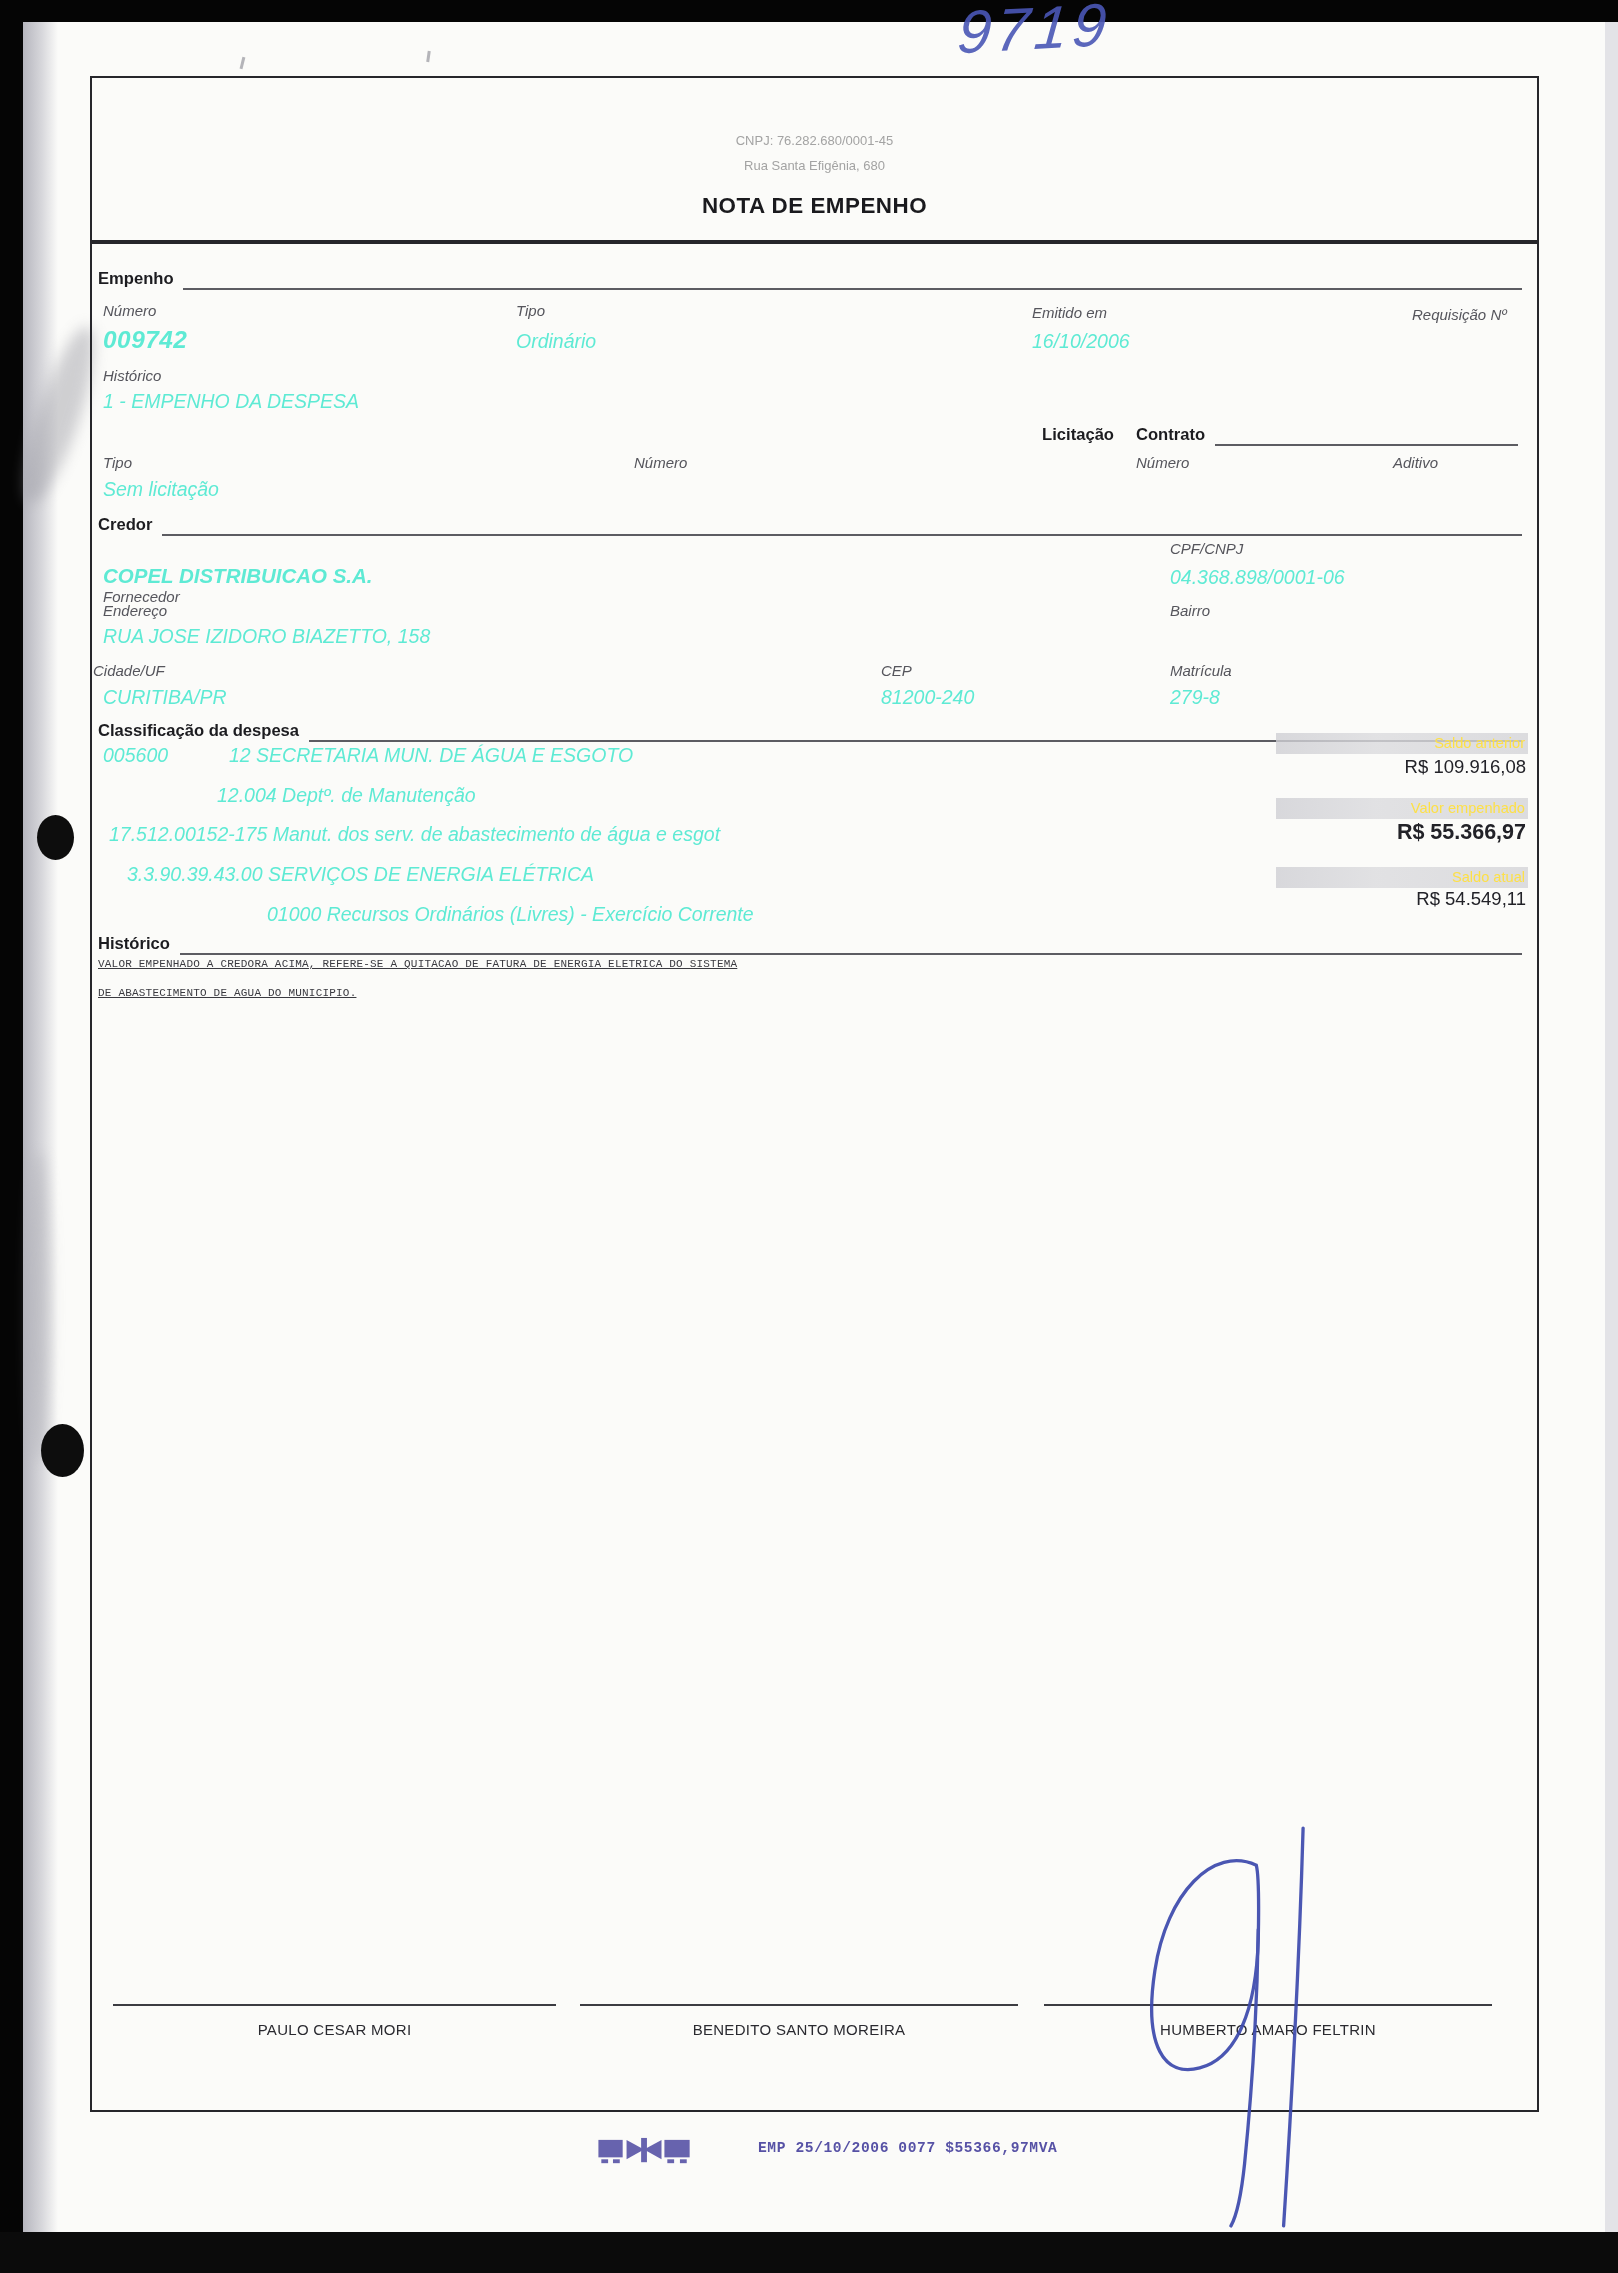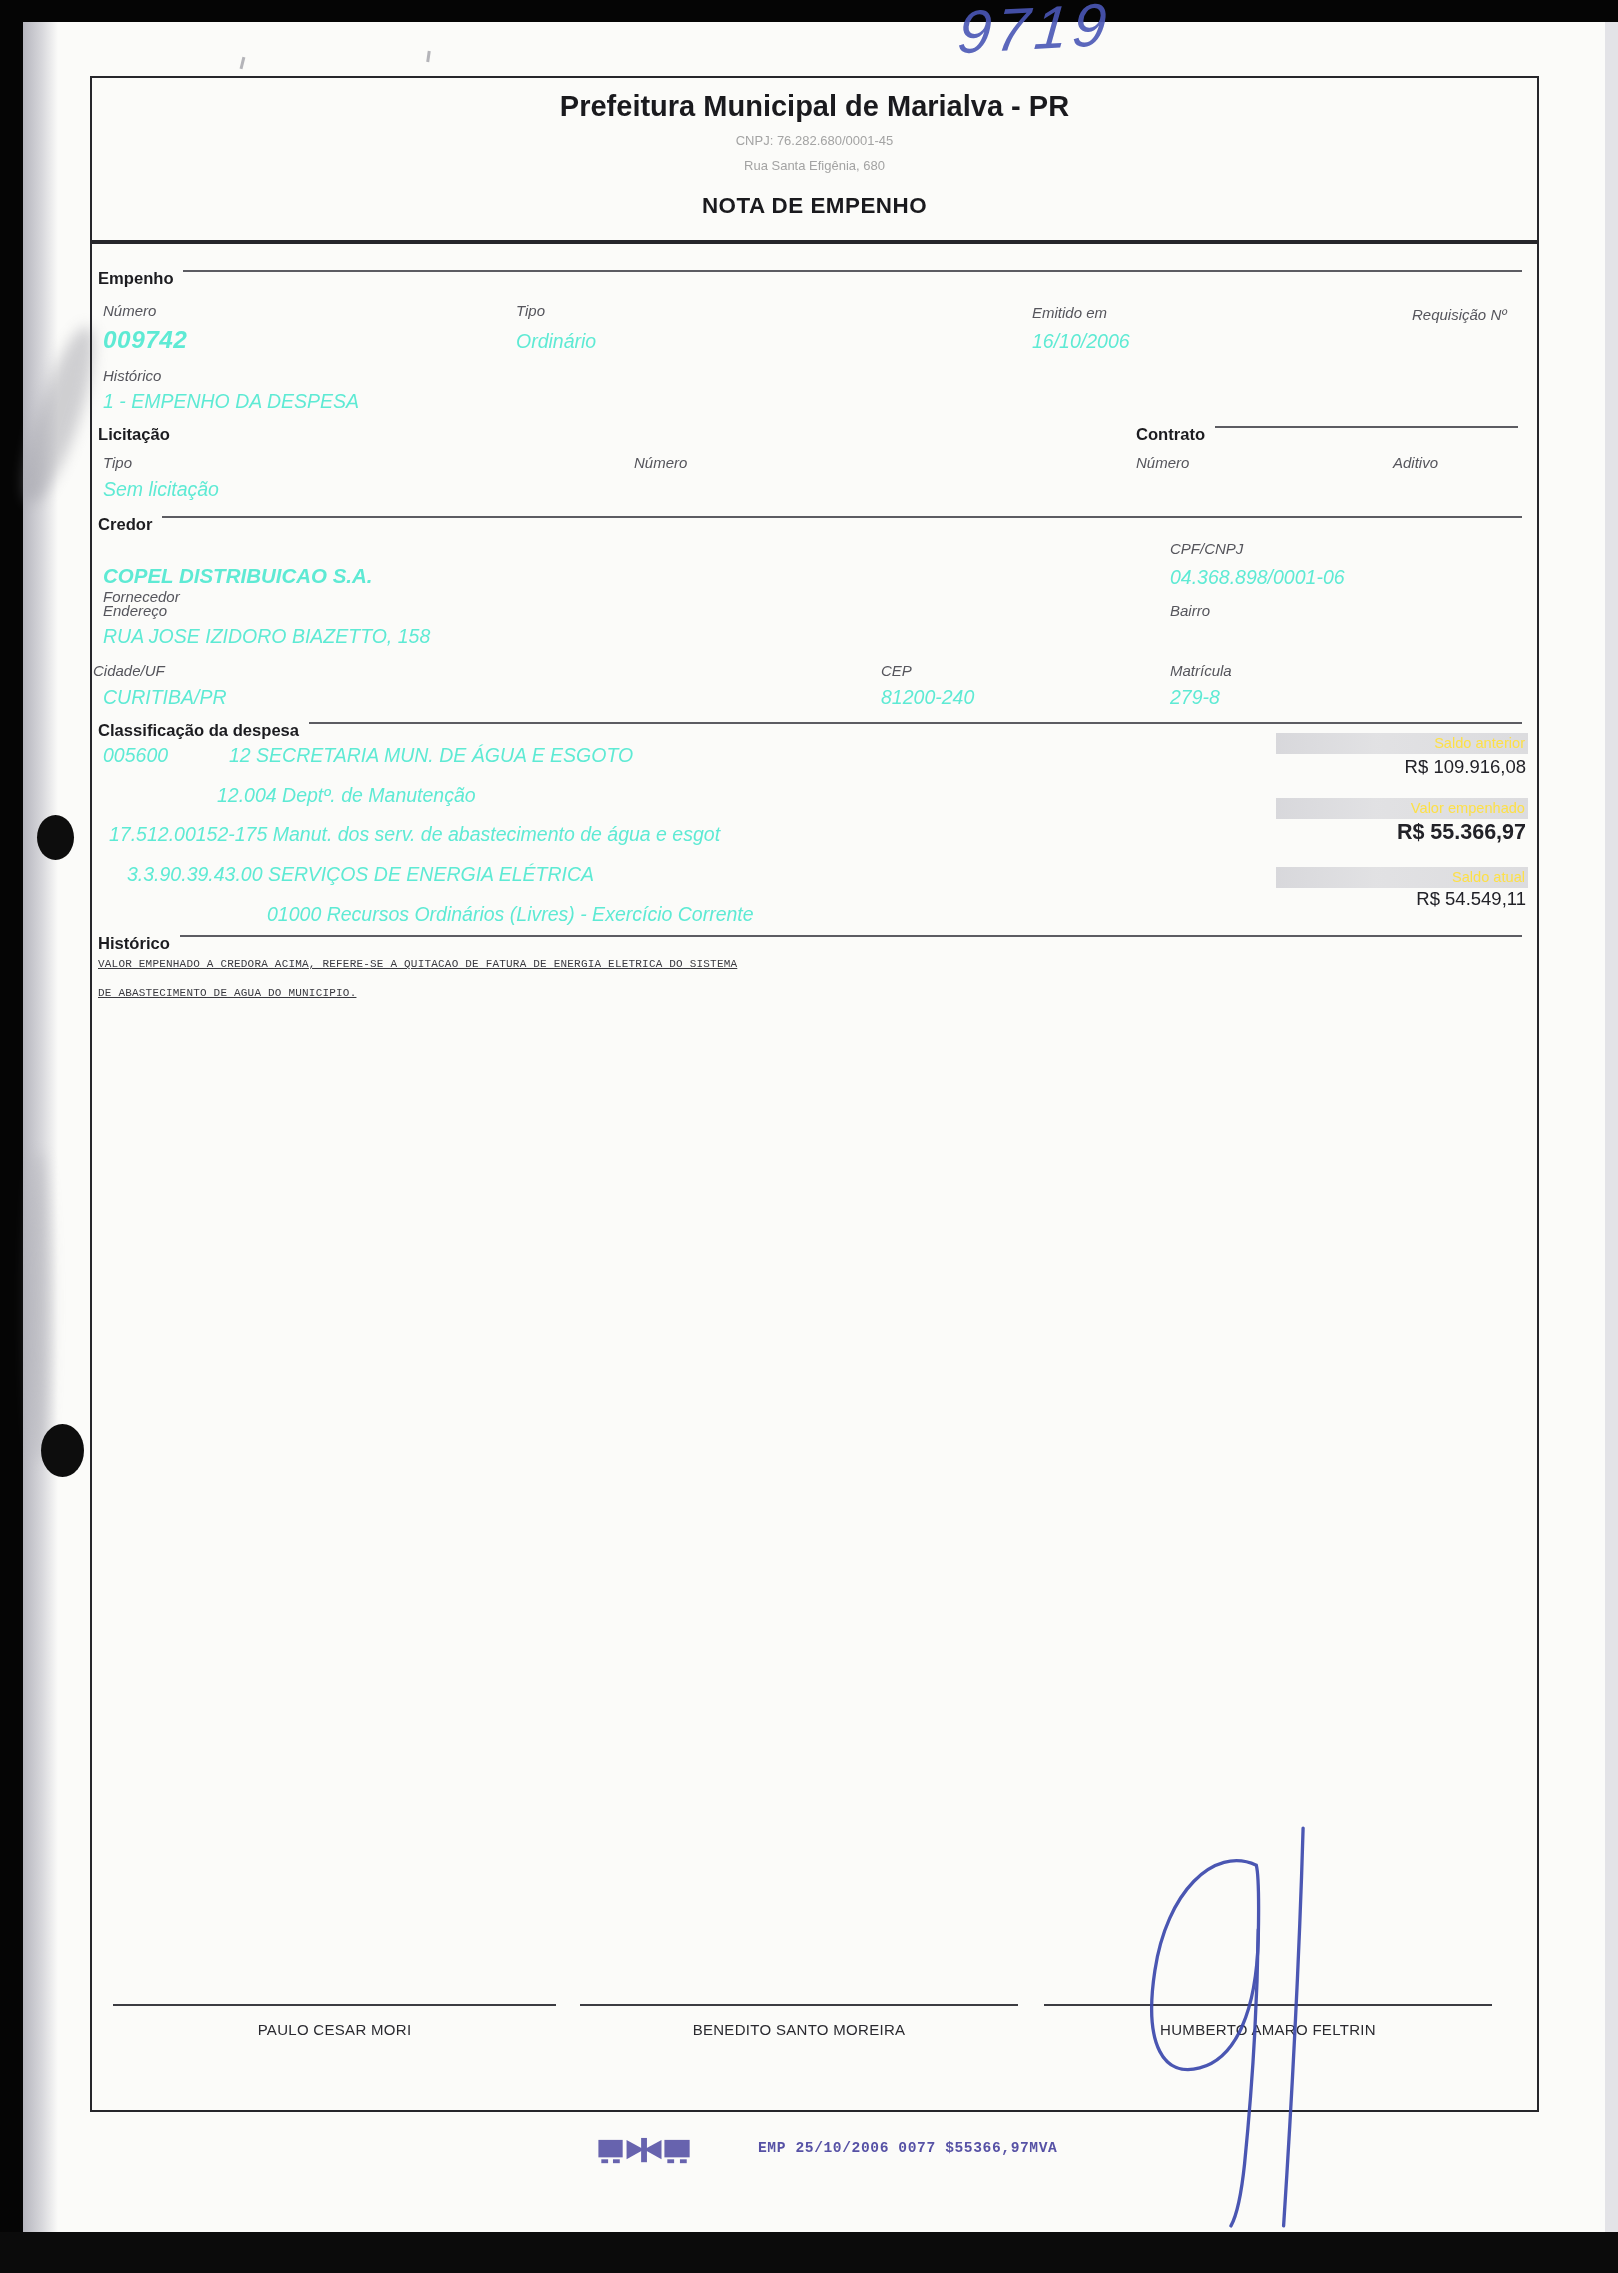--- a/index.html
+++ b/index.html
@@ -15,21 +15,21 @@
 
   .hbox{position:absolute;left:90px;top:76px;width:1449px;height:166px;border:2.9px solid #26262b;box-sizing:border-box;}
   .mbox{position:absolute;left:90px;top:242px;width:1449px;height:1870px;border:2.9px solid #26262b;box-sizing:border-box;}
 
   .abs{position:absolute;}
   .ctr{left:90px;width:1449px;text-align:center;}
   .title{font-size:29px;font-weight:bold;color:#1a1a1e;}
   .subline{font-size:13px;color:#a3a3a3;}
   .doctitle{font-size:22.4px;font-weight:bold;letter-spacing:0.5px;color:#1a1a1e;}
 
-  .shead{display:flex;align-items:flex-start;font-weight:bold;font-size:16.6px;color:#1c1c20;}
+  .shead{display:flex;align-items:flex-end;font-weight:bold;font-size:16.6px;color:#1c1c20;}
   .shead .rule{flex:1;border-top:2px solid #5c5c62;margin-left:9.8px;position:relative;top:1px;}
 
   .lab{font-style:italic;font-size:15px;color:#55555c;}
   .val{font-size:19.5px;color:#5eead4;font-style:italic;}
   .val.b{font-weight:bold;}
   .big{font-size:24.4px;font-weight:bold;letter-spacing:0.5px;}
   .mono{font-family:"Liberation Mono","DejaVu Sans Mono",monospace;font-size:11px;color:#3a3a40;letter-spacing:0.2px;white-space:nowrap;text-decoration:underline;}
 
   .shadebar{position:absolute;left:1276px;width:252px;height:20.5px;
             background:linear-gradient(90deg,#cfcfd4 0%,#dbdbde 40%,#d4d4d8 100%);opacity:.8;}
@@ -59,21 +59,20 @@
 
   <div class="hole" style="left:37px;top:815px;width:37px;height:45px;"></div>
   <div class="hole" style="left:41px;top:1424px;width:43px;height:53px;"></div>
 
   <div class="hand">9719</div>
 
   <div class="mark" style="left:241px;top:57px;width:2.9px;height:11.7px;transform:rotate(14deg);"></div>
   <div class="mark" style="left:427px;top:51px;width:2.9px;height:10.7px;transform:rotate(8deg);"></div>
 
   <div class="hbox"></div>
-  <div class="abs ctr title" style="top:90px;">Prefeitura Municipal de Marialva - PR</div>
   <div class="abs ctr subline" style="top:133px;">CNPJ: 76.282.680/0001-45</div>
   <div class="abs ctr subline" style="top:158px;">Rua Santa Efigênia, 680</div>
   <div class="abs ctr doctitle" style="top:193px;">NOTA DE EMPENHO</div>
 
   <div class="mbox"></div>
 
   <div class="abs shead" style="left:98px;top:269px;width:1424px;">
     <span>Empenho</span>
       <span class="rule"></span>
   </div>

